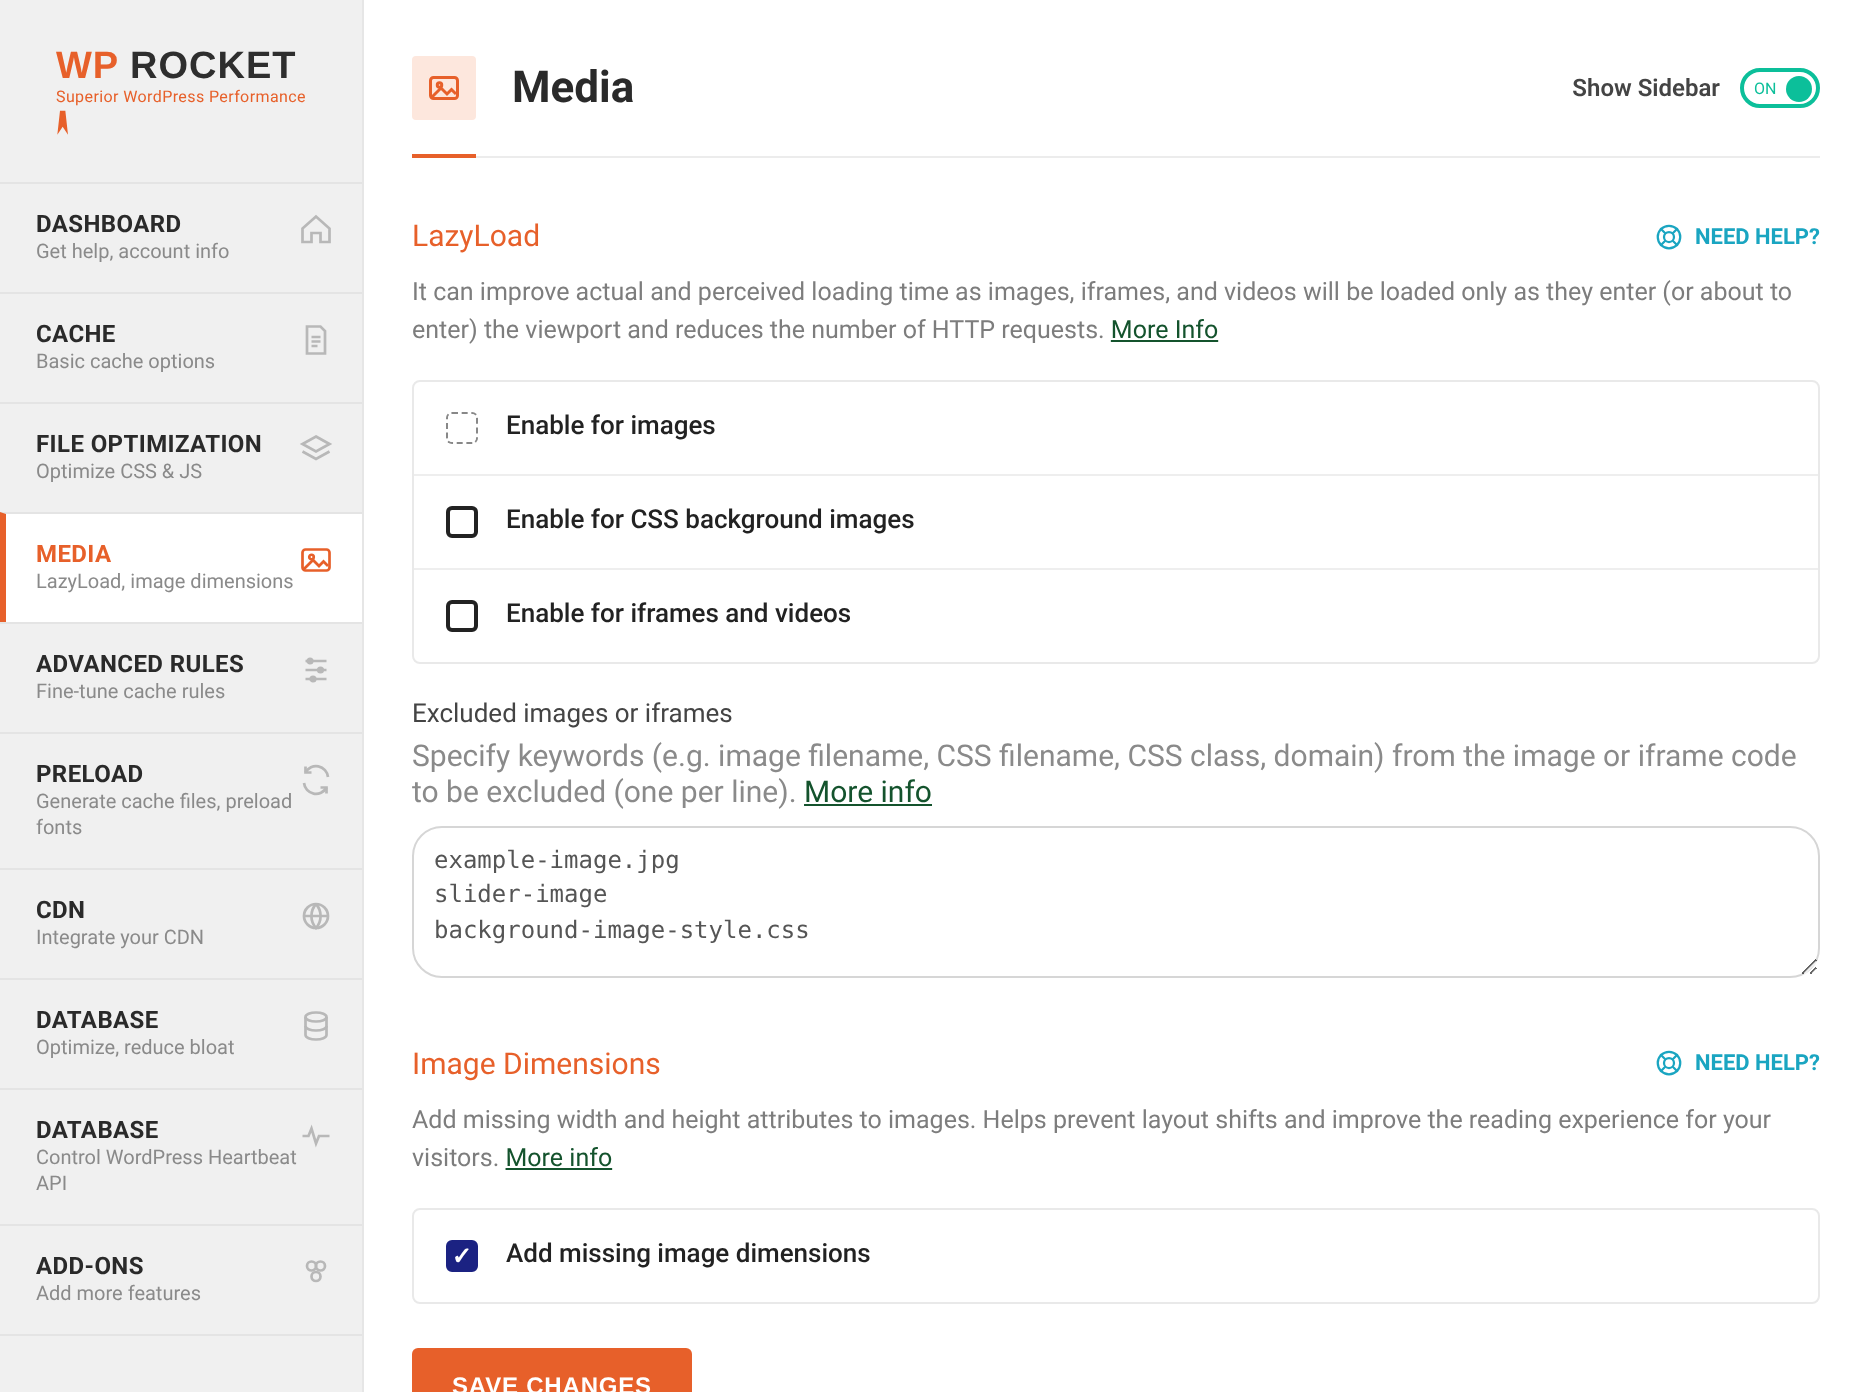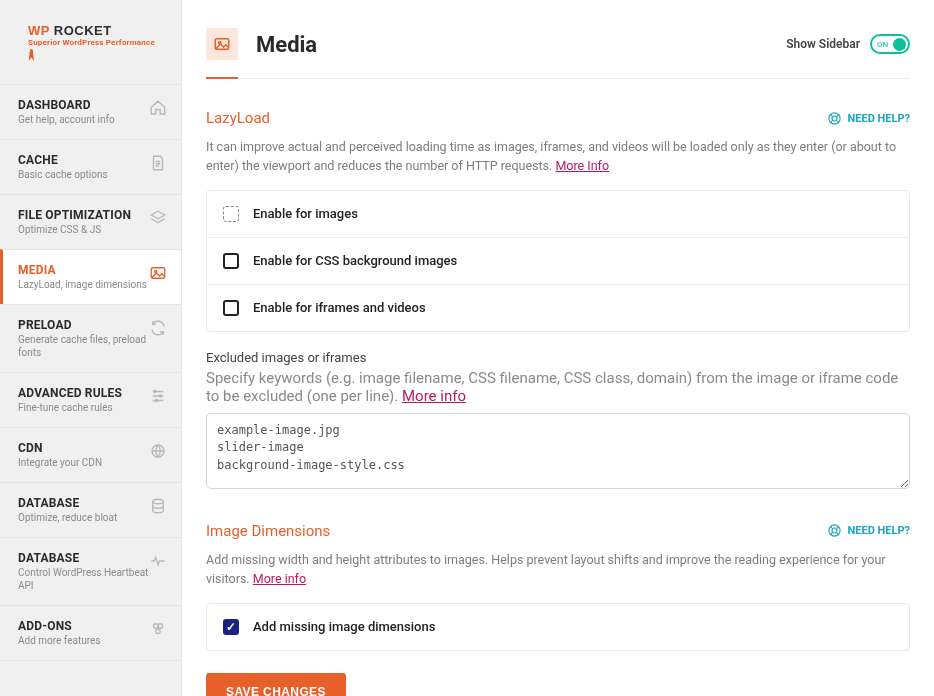--- a/index.html
+++ b/index.html
@@ -20,29 +20,29 @@
     border-right: 1px solid #e6e6e6;
     display: flex;
     flex-direction: column;
   }
   .logo-wrap {
     padding: 24px 18px 18px 28px;
   }
   .logo-main {
     font-family: "Segoe UI", Arial, sans-serif;
     font-weight: 800;
-    font-size: 13px;
+    font-size: 19px;
     letter-spacing: 0.5px;
     color: #2e2e2e;
     line-height: 1;
   }
   .logo-accent { color: #e7602a; }
   .logo-sub {
     font-size: 8px;
-    font-weight: 700;
+    font-weight: 400;
     color: #e7602a;
     letter-spacing: 0.2px;
     margin-top: 1px;
   }
   .logo-mark {
     margin-top: 2px;
     margin-left: -2px;
   }
   .nav { flex:1; overflow-y:auto; }
   .nav-item {
@@ -157,21 +157,21 @@
     color:#1aa5c1;
     cursor:pointer;
   }
   .need-help svg { width:15px; height:15px; }
   .section-desc {
     font-size: 12.5px;
     color:#7d7d7d;
     line-height:1.55;
     margin-bottom:14px;
   }
-  .section-desc a, .hint a { color:#be185d; text-decoration:underline; cursor:pointer;}
+  .section-desc a, .hint a { color:#14532d; text-decoration:underline; cursor:pointer;}
 
   .panel {
     border:1px solid #e9e9e9;
     border-radius:4px;
   }
   .opt-row {
     display:flex;
     align-items:center;
     gap:14px;
     padding: 15px 16px;
@@ -193,21 +193,21 @@
   }
   .opt-label { font-size:13px; color:#222; font-weight:500;}
 
   .sub-block { margin-top:18px; }
   .sub-title { font-size:13px; color:#444; margin-bottom:4px; }
   .hint { font-size:15px; color:#8a8a8a; margin-bottom:8px; }
   textarea.excl {
     width:100%;
     height:76px;
     border:1px solid #d6d6d6;
-    border-radius:5px;
+    border-radius:15px;
     padding:8px 10px;
     font-family: "SFMono-Regular", Menlo, Consolas, monospace;
     font-size:12px;
     color:#555;
     resize: both;
     line-height:1.45;
   }
 
   .save-btn {
     margin-top:22px;
@@ -273,39 +273,39 @@
         <div class="nav-desc">LazyLoad, image dimensions</div>
       </div>
       <svg class="nav-icon" viewBox="0 0 24 24" fill="none" stroke="currentColor" stroke-width="1.8">
           <rect x="3" y="5" width="18" height="14" rx="2"></rect>
           <circle cx="9" cy="10" r="1.5"></circle>
           <path d="M4 18 L10 12 L14 16 L17 13 L20 16"></path>
         </svg>
     </div>
     <div class="nav-item">
       <div class="nav-text">
-        <div class="nav-title">PRELOAD</div>
-        <div class="nav-desc">Generate cache files, preload fonts</div>
-      </div>
-      <svg class="nav-icon" viewBox="0 0 24 24" fill="none" stroke="currentColor" stroke-width="1.8">
-          <path d="M20 10 A8 8 0 0 0 5 7"></path>
-          <path d="M4 14 A8 8 0 0 0 19 17"></path>
-          <path d="M5 3 V7 H9 M19 21 V17 H15"></path>
-        </svg>
-    </div>
-    <div class="nav-item">
-      <div class="nav-text">
         <div class="nav-title">ADVANCED RULES</div>
         <div class="nav-desc">Fine-tune cache rules</div>
       </div>
       <svg class="nav-icon" viewBox="0 0 24 24" fill="none" stroke="currentColor" stroke-width="1.8">
           <path d="M5 6 H19 M5 12 H19 M5 18 H19"></path>
           <circle cx="8" cy="6" r="1.5" fill="currentColor"></circle>
           <circle cx="15" cy="12" r="1.5" fill="currentColor"></circle>
           <circle cx="10" cy="18" r="1.5" fill="currentColor"></circle>
+        </svg>
+    </div>
+    <div class="nav-item">
+      <div class="nav-text">
+        <div class="nav-title">PRELOAD</div>
+        <div class="nav-desc">Generate cache files, preload fonts</div>
+      </div>
+      <svg class="nav-icon" viewBox="0 0 24 24" fill="none" stroke="currentColor" stroke-width="1.8">
+          <path d="M20 10 A8 8 0 0 0 5 7"></path>
+          <path d="M4 14 A8 8 0 0 0 19 17"></path>
+          <path d="M5 3 V7 H9 M19 21 V17 H15"></path>
         </svg>
     </div>
     <div class="nav-item">
       <div class="nav-text">
         <div class="nav-title">CDN</div>
         <div class="nav-desc">Integrate your CDN</div>
       </div>
       <svg class="nav-icon" viewBox="0 0 24 24" fill="none" stroke="currentColor" stroke-width="1.8">
           <circle cx="12" cy="12" r="8"></circle>
           <path d="M4 12 H20 M12 4 A12 12 0 0 1 12 20 A12 12 0 0 1 12 4"></path>

